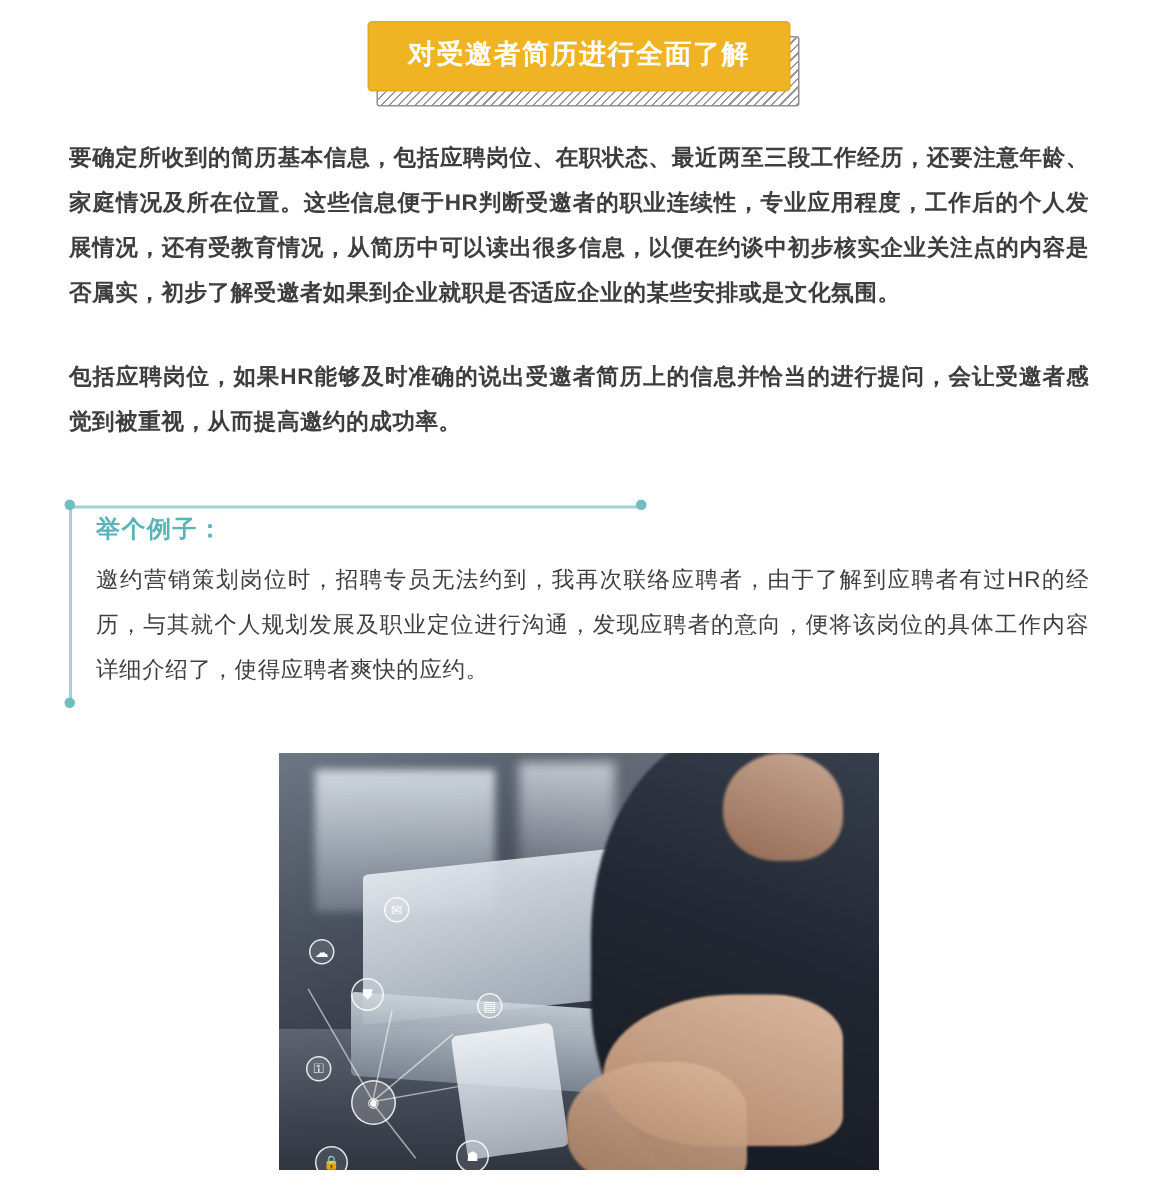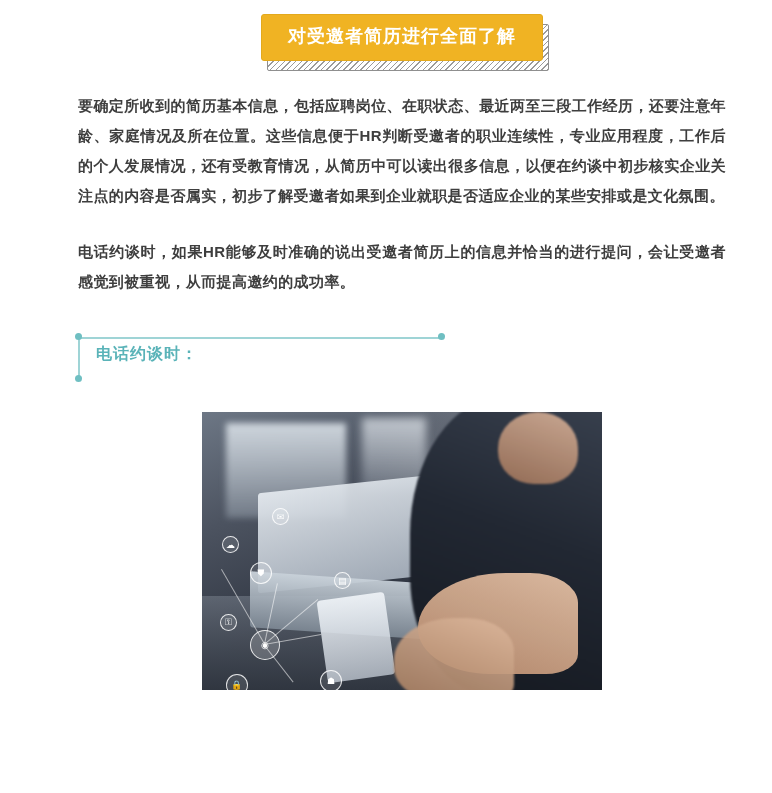--- a/index.html
+++ b/index.html
@@ -13,21 +13,20 @@
     font-family: "Liberation Sans", sans-serif;
     color: #3c3c3c;
     position: relative;
     overflow: hidden;
   }
   .page {
     width: 772px;
     height: 616px;
     position: relative;
     box-sizing: border-box;
-    padding-left: 32px;
   }
 
   
   .banner-wrap {
     width: 100%;
     display: flex;
     justify-content: center;
     padding-top: 14px;
   }
   .banner-outer {
@@ -300,30 +299,31 @@
     <div class="banner-outer">
       <div class="banner-hatch"></div>
       <div class="banner">
         <div class="banner-text">对受邀者简历进行全面了解</div>
       </div>
     </div>
   </div>
 
   <div class="content">
     <p class="para first">要确定所收到的简历基本信息，包括应聘岗位、在职状态、最近两至三段工作经历，还要注意年龄、家庭情况及所在位置。这些信息便于HR判断受邀者的职业连续性，专业应用程度，工作后的个人发展情况，还有受教育情况，从简历中可以读出很多信息，以便在约谈中初步核实企业关注点的内容是否属实，初步了解受邀者如果到企业就职是否适应企业的某些安排或是文化氛围。</p>
-    <p class="para second">电话约谈时，如果HR能够及时准确的说出受邀者简历上的信息并恰当的进行提问，会让受邀者感觉到被重视，从而提高邀约的成功率。</p>
+    <p class="para second">包括应聘岗位，如果HR能够及时准确的说出受邀者简历上的信息并恰当的进行提问，会让受邀者感觉到被重视，从而提高邀约的成功率。</p>
   </div>
 
   <div class="example-wrap">
     <div class="example-border-left"></div>
     <div class="example-border-top"></div>
     <div class="example-dot tl"></div>
     <div class="example-dot tr"></div>
     <div class="example-dot bl"></div>
-    <div class="example-title">电话约谈时：</div>
+    <div class="example-title">举个例子：</div>
+    <p class="example-text">邀约营销策划岗位时，招聘专员无法约到，我再次联络应聘者，由于了解到应聘者有过HR的经历，与其就个人规划发展及职业定位进行沟通，发现应聘者的意向，便将该岗位的具体工作内容详细介绍了，使得应聘者爽快的应约。</p>
   </div>
 
   <div class="photo-wrap">
     <div class="photo">
       <div class="ph-bg"></div>
       <div class="ph-window"></div>
       <div class="ph-window2"></div>
       <div class="ph-desk"></div>
       <div class="ph-laptop-screen"></div>
       <div class="ph-laptop-base"></div>

